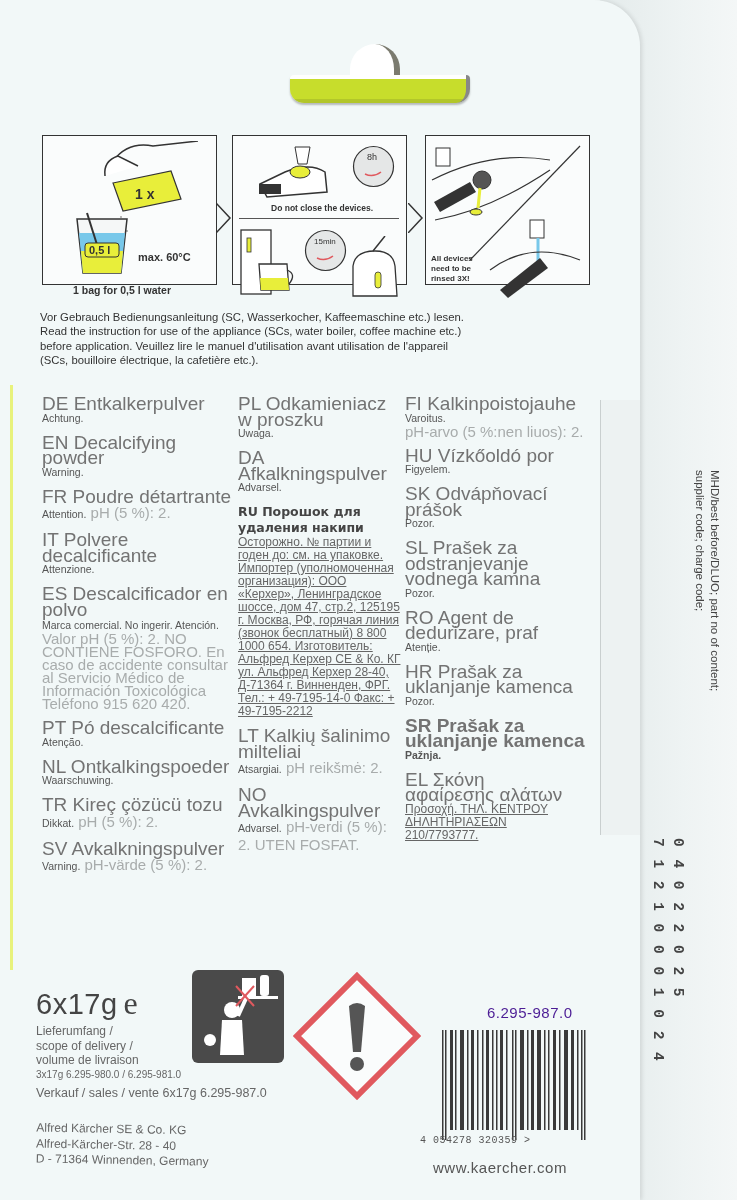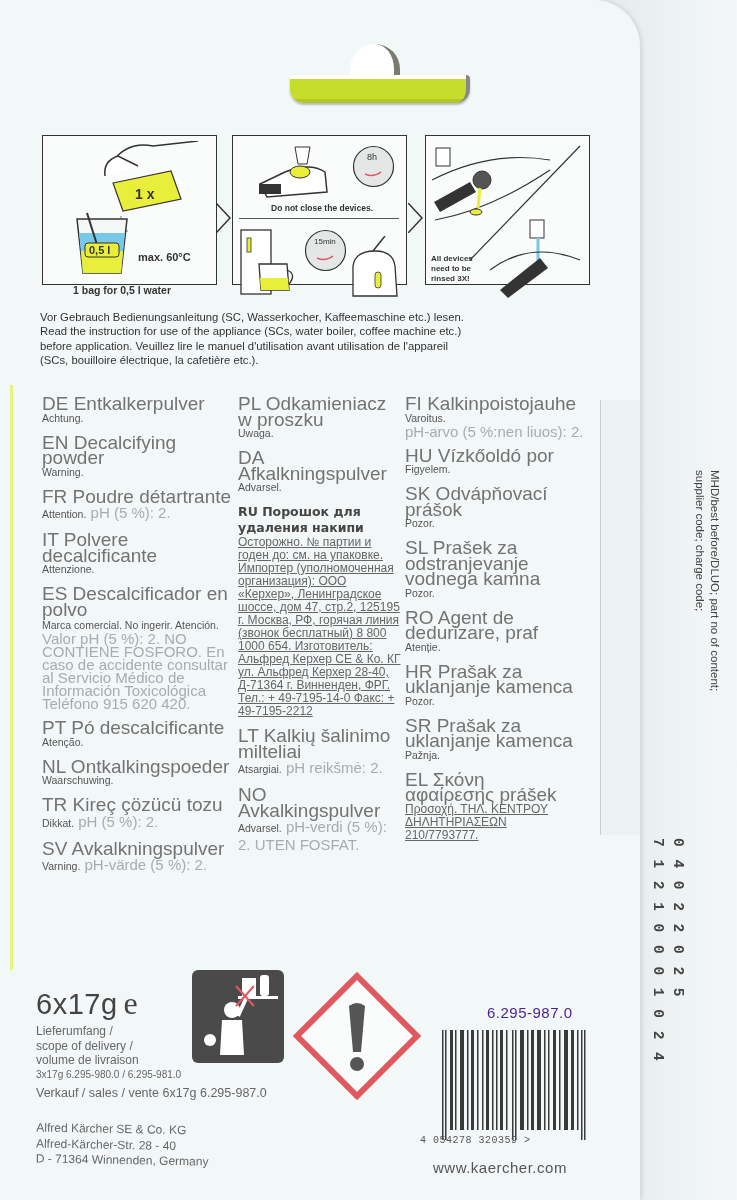--- a/index.html
+++ b/index.html
@@ -253,26 +253,26 @@
       <div class="w">Pozor.</div>
     </div>
   <div class="entry" style="width:185px;">
       <div class="t">RO Agent de dedurizare, praf</div>
       <div class="w">Atenție.</div>
     </div>
   <div class="entry" style="width:185px;">
       <div class="t">HR Prašak za uklanjanje kamenca</div>
       <div class="w">Pozor.</div>
     </div>
-  <div class="entry" style="width:185px;">
+  <div class="entry" style="width:185px;font-weight:bold;">
       <div class="t">SR Prašak za uklanjanje kamenca</div>
       <div class="w">Pažnja.</div>
     </div>
   <div class="entry" style="width:170px;">
-      <div class="t">EL  Σκόνη αφαίρεσης prášek</div>
+      <div class="t">EL  Σκόνη αφαίρεσης αλάτων</div>
       <div class="ru">Προσοχή. ΤΗΛ. ΚΕΝΤΡΟΥ ΔΗΛΗΤΗΡΙΑΣΕΩΝ 210/7793777.</div>
     </div>
 </div>
 
 <div class="vert vert1">
   <div>MHD/best before/DLUO; part no of content;</div>
   <div>supplier code; charge code;</div>
 </div>
 <div class="vert vert2">
   <div>0 4 0 2 2 0 2 5</div>

